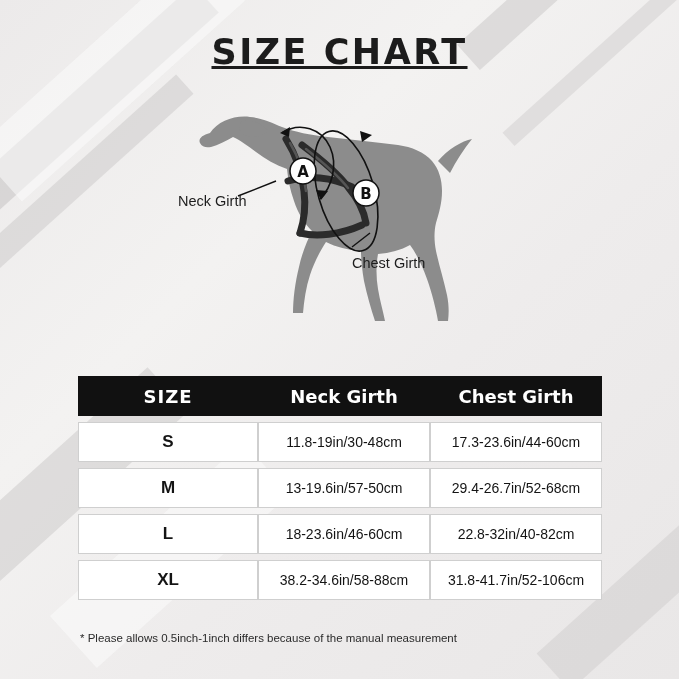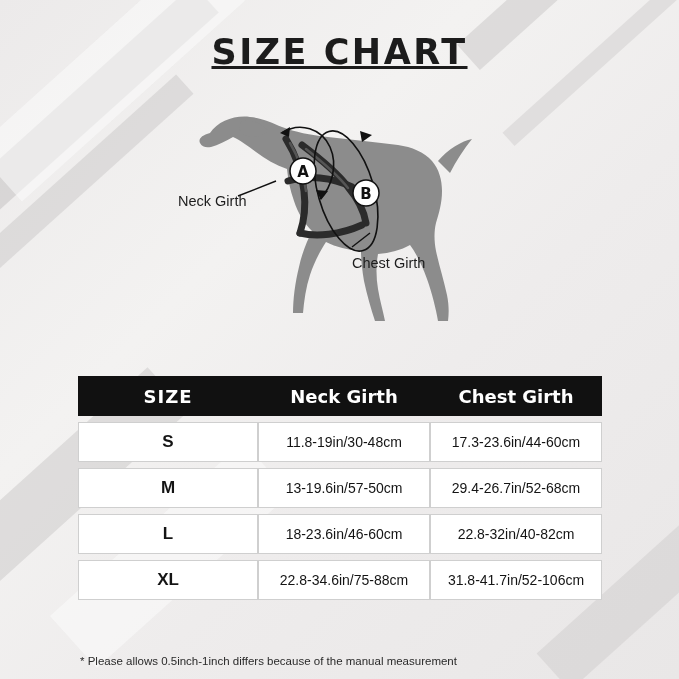--- a/index.html
+++ b/index.html
@@ -151,21 +151,20 @@
   col.c2 { width: 172px; }
   col.c3 { width: 172px; }
 
   .footnote {
     position: absolute;
     left: 80px;
     top: 632px;
     font-size: 11.5px;
     color: #2a2a2a;
     font-family: "Liberation Sans", sans-serif;
-    margin-top: 23px;
   }
 </style>
 </head>
 <body>
 
 <div id="page">
 
   <div class="streak s1"></div>
   <div class="streak s2"></div>
   <div class="streak s3"></div>
@@ -287,21 +286,21 @@
           <td>13-19.6in/57-50cm</td>
           <td>29.4-26.7in/52-68cm</td>
         </tr>
         <tr>
           <td class="size-cell">L</td>
           <td>18-23.6in/46-60cm</td>
           <td>22.8-32in/40-82cm</td>
         </tr>
         <tr>
           <td class="size-cell">XL</td>
-          <td>22.8-34.6in/75-88cm</td>
+          <td>38.2-34.6in/58-88cm</td>
           <td>31.8-41.7in/52-106cm</td>
         </tr>
       </tbody>
     </table>
   </div>
 
   <div class="footnote">* Please allows 0.5inch-1inch differs because of the  manual measurement</div>
 
 </div>
 

